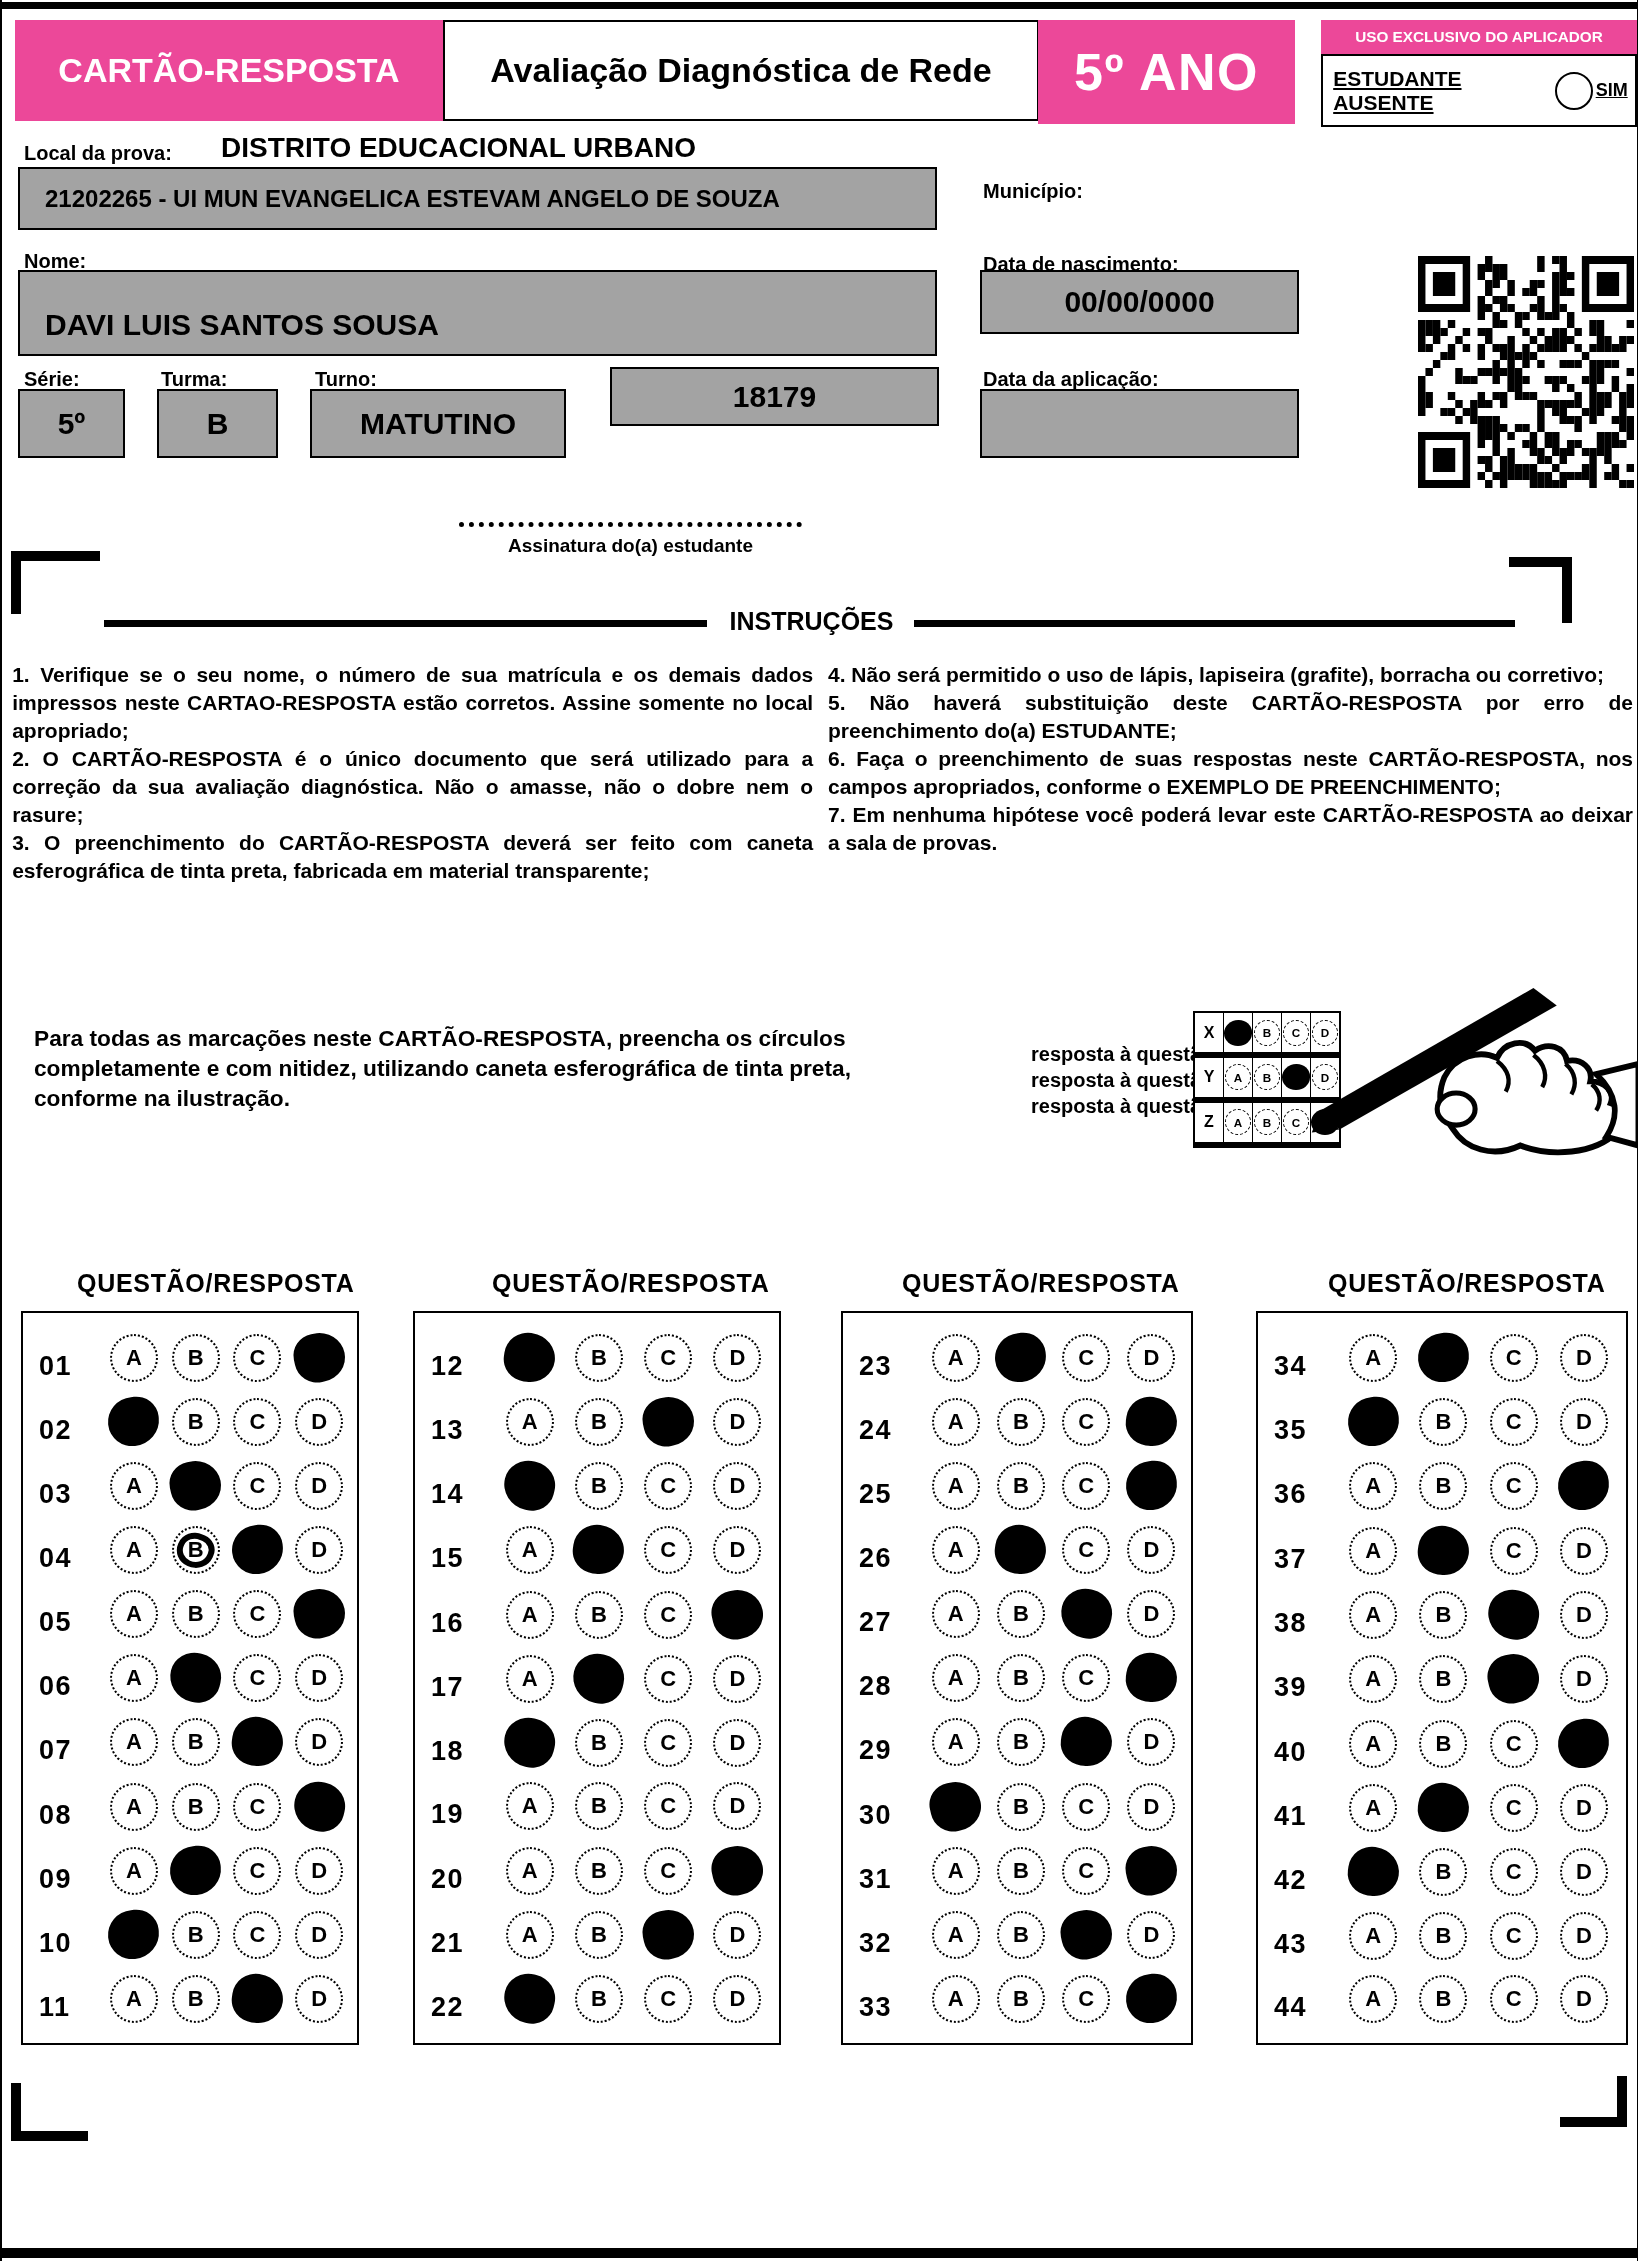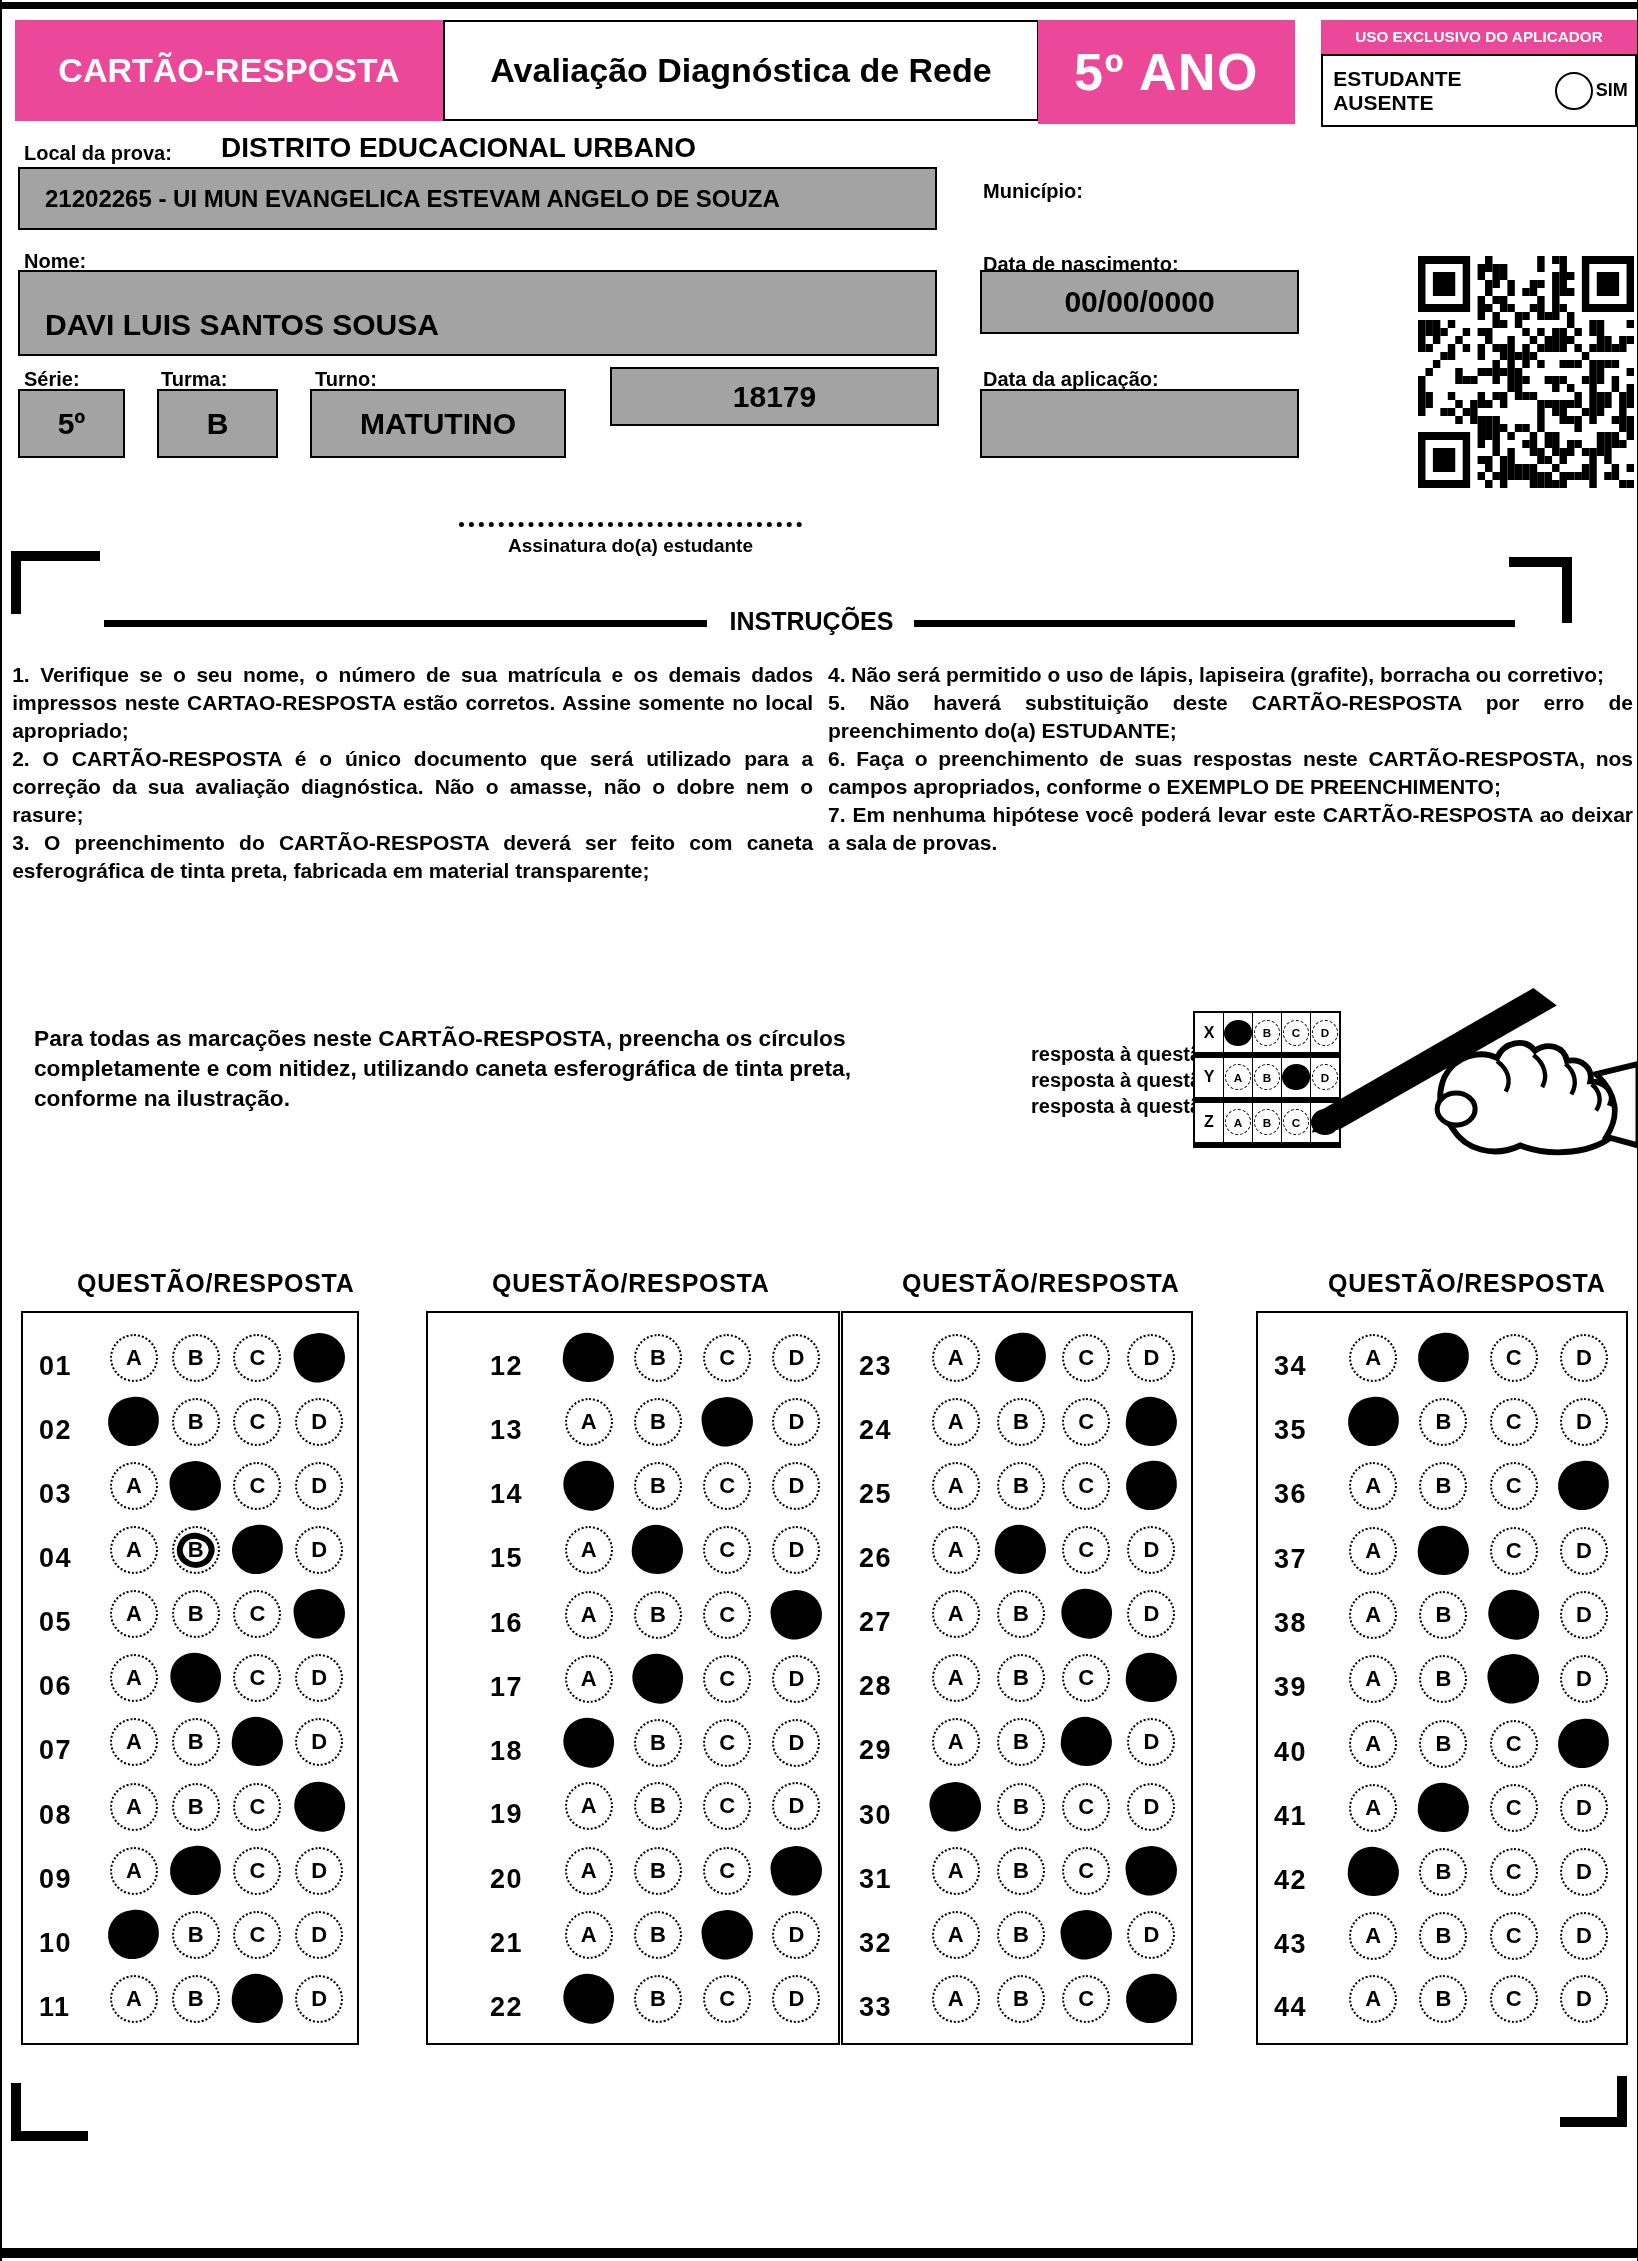--- a/index.html
+++ b/index.html
@@ -52,21 +52,21 @@
 <div class="page">
 
   <div class="abs bar" style="left:0;top:2.2px;width:1639px;height:7.3px;"></div>
 
   <div class="abs blackbox" style="left:13px;top:20px;width:428px;height:101px;font-size:34px;">CARTÃO-RESPOSTA</div>
   <div class="abs whitebox center" style="left:441px;top:20px;width:596px;height:101px;font-size:34px;">Avaliação Diagnóstica de Rede</div>
   <div class="abs blackbox" style="left:1036px;top:20px;width:257px;height:104px;font-size:52px;letter-spacing:1.5px;">5º ANO</div>
 
   <div class="abs" style="left:1319px;top:20px;width:316px;">
     <div class="blackbox" style="height:34px;font-size:15.3px;">USO EXCLUSIVO DO APLICADOR</div>
-    <div class="whitebox" style="height:69px;padding:0 7.3px 0 10.2px;gap:3px;">
+    <div class="whitebox" style="height:69px;padding:0 7.3px 0 10.2px;gap:3px;text-decoration:underline;">
       <span style="font-size:21px;">ESTUDANTE AUSENTE</span>
       <span class="ausente-circle"></span>
       <span style="font-size:18px;">SIM</span>
     </div>
   </div>
 
   <div class="abs lbl" style="left:22px;top:142px;">Local da prova:</div>
   <div class="abs" style="left:219px;top:132px;font-size:28px;font-weight:bold;">DISTRITO EDUCACIONAL URBANO</div>
   <div class="abs fieldbox" style="left:16px;top:167px;width:919px;height:63px;font-size:24px;padding-left:25px;">21202265 - UI MUN EVANGELICA ESTEVAM ANGELO DE SOUZA</div>
 
@@ -679,21 +679,21 @@
           <div class="bubble">B</div>
         </div>
         <div class="slot">
           <div class="fill f0"></div>
         </div>
         <div class="slot">
           <div class="bubble">D</div>
         </div>
       </div>
     </div>
-  <div class="ans-col" style="left:424px;width:357px;padding-left:46px;">
+  <div class="ans-col" style="left:411px;width:357px;">
       <div class="arow">
         <div class="qnum">12</div>
         <div class="slot">
           <div class="fill f0"></div>
         </div>
         <div class="slot">
           <div class="bubble">B</div>
         </div>
         <div class="slot">
           <div class="bubble">C</div>

